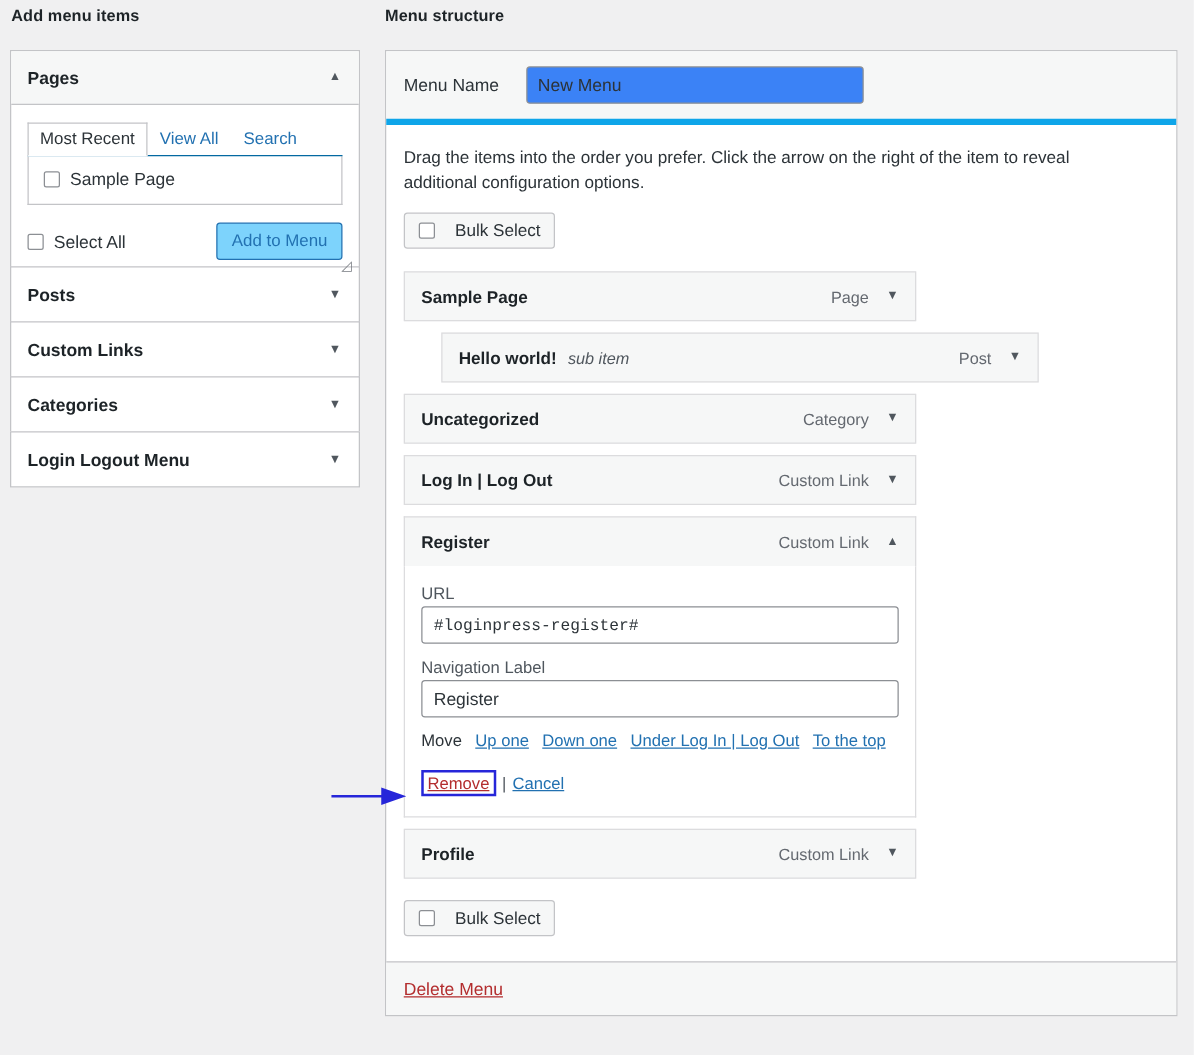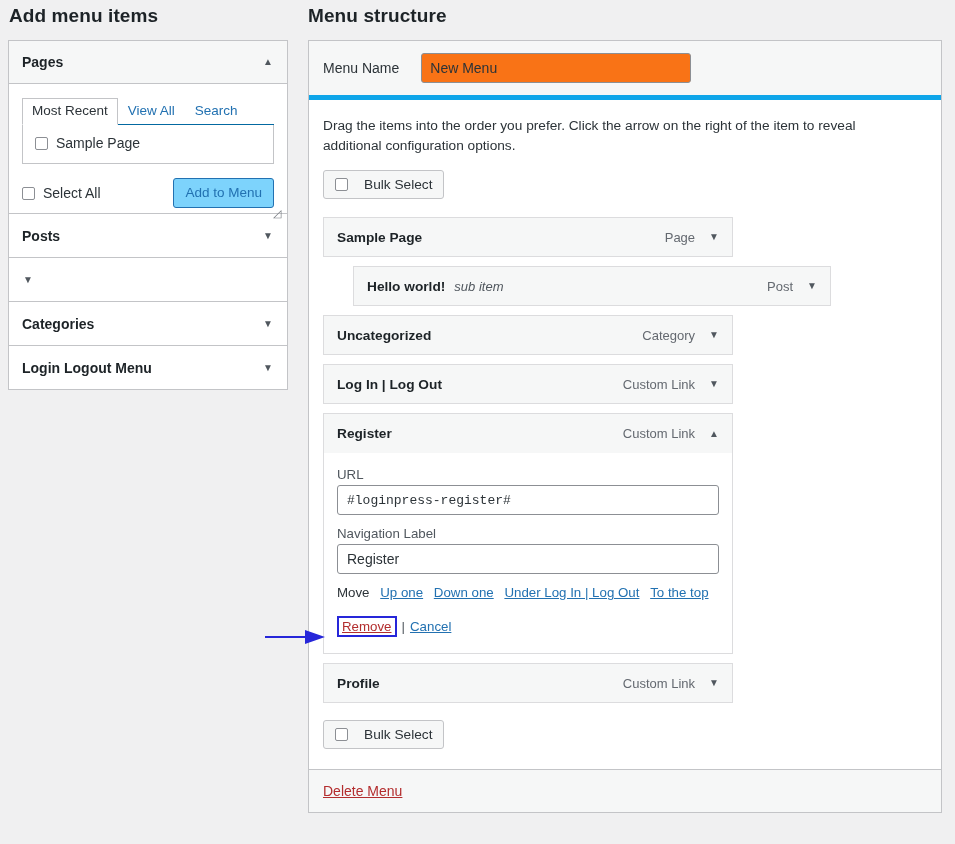--- a/index.html
+++ b/index.html
@@ -13,21 +13,21 @@
     font-family: "Liberation Sans", sans-serif;
     font-size: 14px;
     color: #2c3338;
     position: relative;
     overflow: hidden;
   }
 
   
   .col-heading {
     position: absolute;
-    font-size: 19px;
+    font-size: 13px;
     font-weight: 600;
     color: #1d2327;
     letter-spacing: .1px;
   }
   #heading-add  { left: 9px;   top: 5px; }
   #heading-menu { left: 308px; top: 5px; }
 
   
   #left-col {
     position: absolute;
@@ -173,21 +173,21 @@
   #menu-name-input {
     width: 270px;
     height: 30px;
     border: 1px solid #8c8f94;
     border-radius: 3px;
     padding: 0 8px;
     font-size: 14px;
     font-family: inherit;
     color: #2c3338;
     box-sizing: border-box;
-    background: #f97316;
+    background: #3b82f6;
   }
 
   .structure-body { padding: 16px 14px 20px 14px; }
   .hint {
     font-size: 13.7px;
     color: #2c3338;
     line-height: 20px;
     max-width: 580px;
     margin: 0 0 14px 0;
   }
@@ -383,20 +383,21 @@
 
   <div class="accordion-panel">
     <div class="accordion-head">
       <span class="accordion-title">Posts</span>
       <span class="caret">▼</span>
     </div>
   </div>
 
   <div class="accordion-panel">
     <div class="accordion-head">
+      <span class="accordion-title">Custom Links</span>
       <span class="caret">▼</span>
     </div>
   </div>
 
   <div class="accordion-panel">
     <div class="accordion-head">
       <span class="accordion-title">Categories</span>
       <span class="caret">▼</span>
     </div>
   </div>

